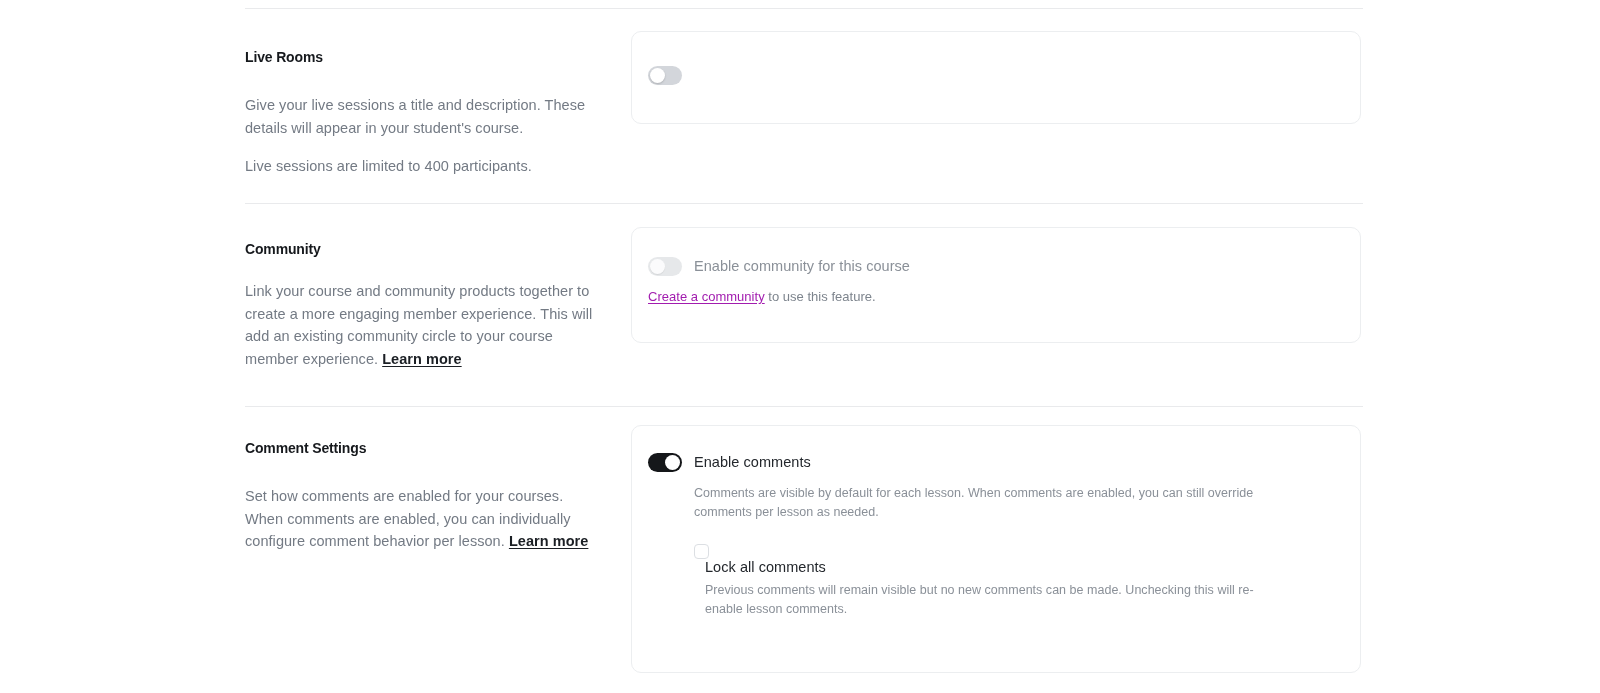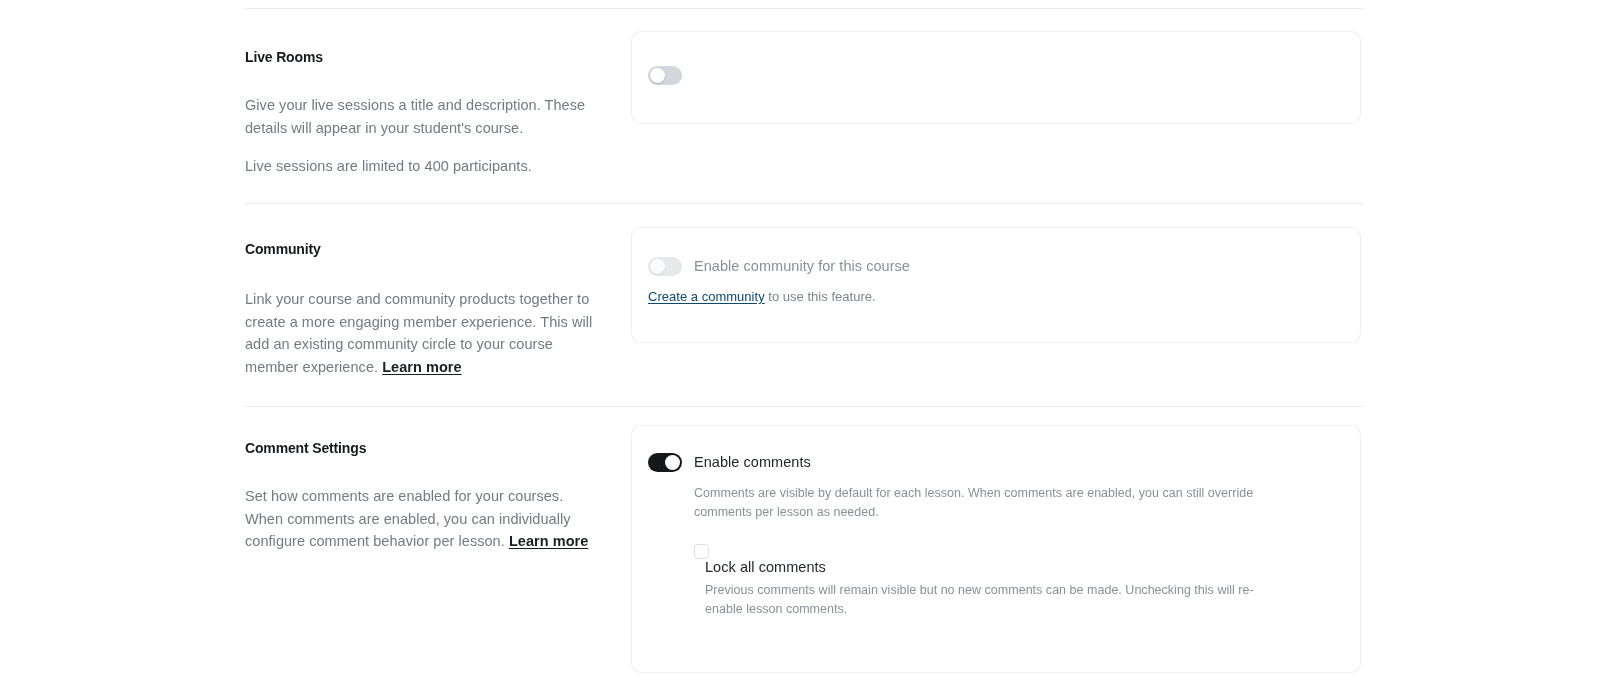--- a/index.html
+++ b/index.html
@@ -136,21 +136,21 @@
     color: #8a9098;
   }
 
   .sub-note {
     font-size: 13px;
     line-height: 19px;
     color: #7d848d;
     letter-spacing: 0.02px;
   }
   .sub-link {
-    color: #0c4a6e;
+    color: #a21caf;
     text-decoration: underline;
     text-underline-offset: 2px;
     cursor: pointer;
   }
 
   .helper {
     font-size: 12.5px;
     line-height: 18.5px;
     color: #8a9098;
     letter-spacing: 0.02px;
@@ -196,21 +196,21 @@
         </span>
       </div>
     </div>
   </div>
 
   <div class="divider" style="top:203px;"></div>
 
   <div class="section" style="top:0;">
     <div class="section-left" style="top:238px;">
       <h2 class="section-title">Community</h2>
-      <p class="section-desc" style="margin-top:28px;"><span>Link your course and community products together to create a more engaging member experience. This will add an existing community circle to your course member experience. </span><span class="inline-strong-link">Learn more</span></p>
+      <p class="section-desc" style="margin-top:20px;"><span>Link your course and community products together to create a more engaging member experience. This will add an existing community circle to your course member experience. </span><span class="inline-strong-link">Learn more</span></p>
     </div>
 
     <div class="card" style="top:227px; height:116px;">
       <div class="row" style="margin:29px 0 0 16px;">
         <span class="toggle disabled">
           <span class="knob"></span>
         </span>
         <span class="toggle-label muted" style="margin-left:12px;">Enable community for this course</span>
       </div>
       <div class="sub-note" style="margin:11px 0 0 16px;"><span class="sub-link">Create a community</span><span> to use this feature.</span></div>

